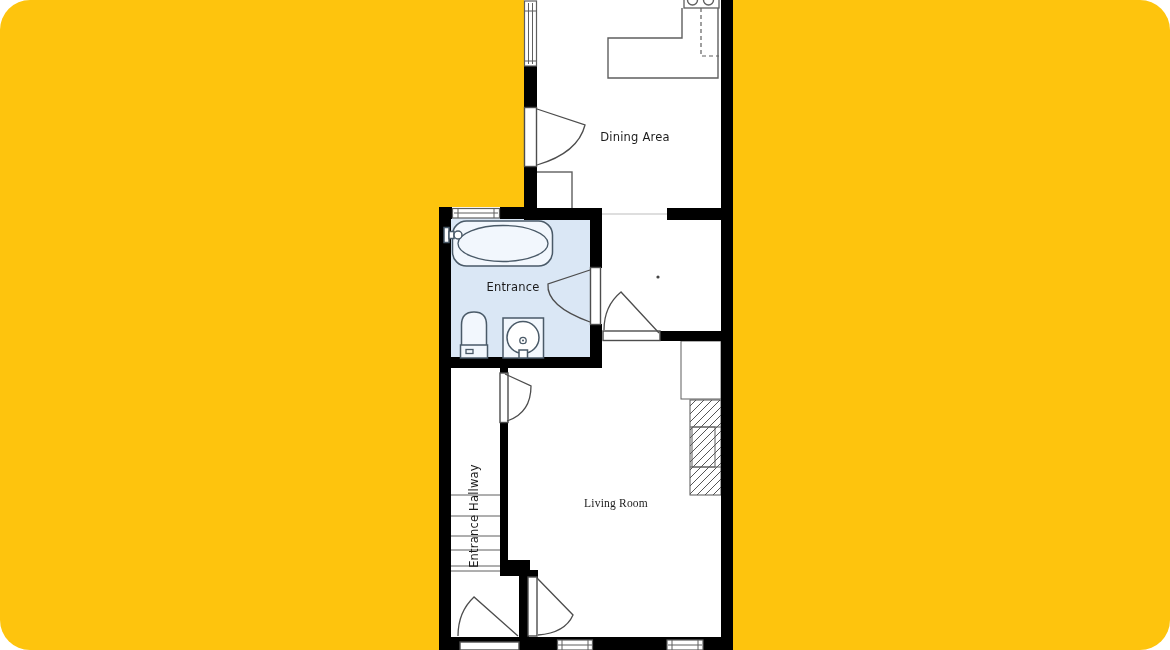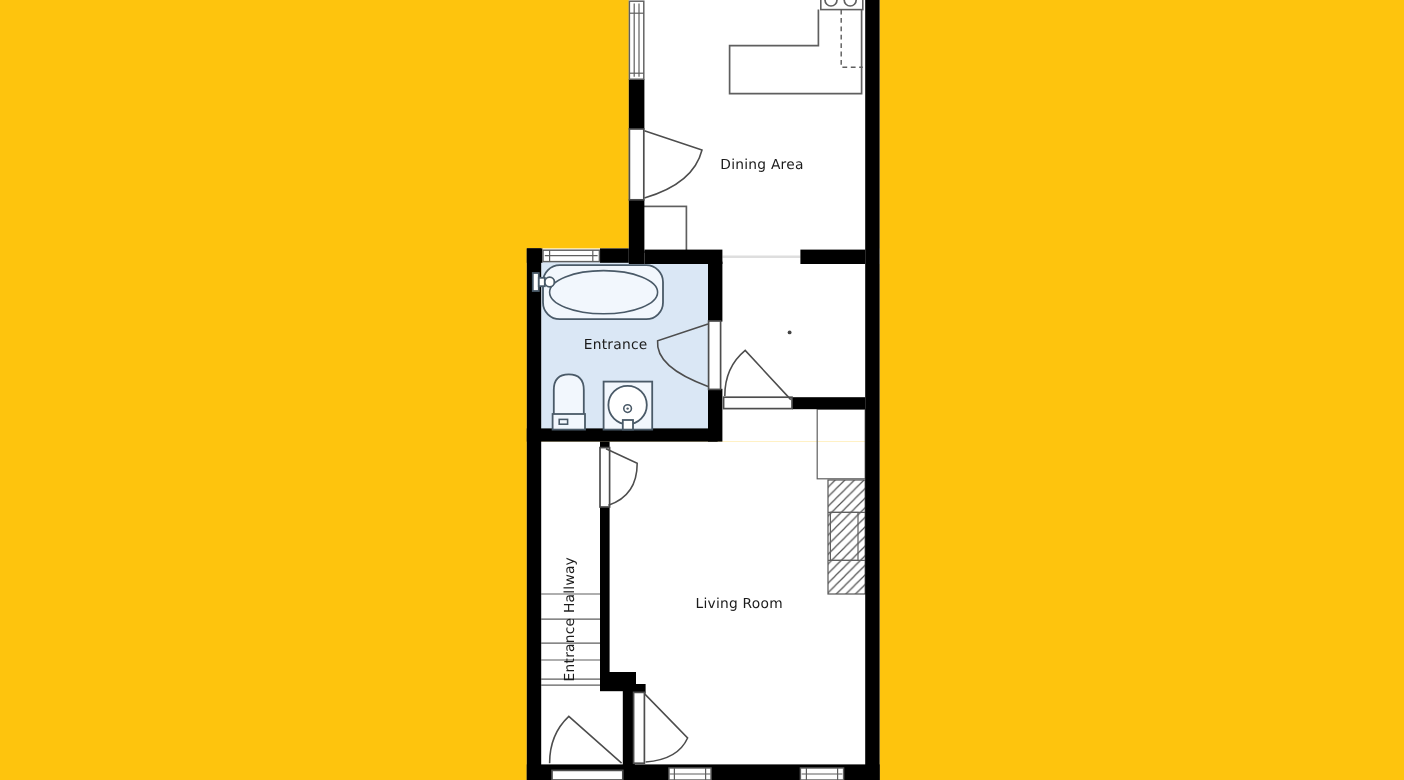--- a/index.html
+++ b/index.html
@@ -2,20 +2,21 @@
 <html style="--page-background: #FEC40D; --wall: #000000; --room-fill: #FFFFFF; --bathroom-fill: #DAE7F5; --fixture-stroke: #4A5A68; --detail-line: #5F5F5F;"><head>
 <meta charset="utf-8">
 <style>
   html,body{margin:0;padding:0;}
   .stage{
     position:relative;
     width:1170px;height:650px;
     overflow:hidden;
     background:var(--page-background,#FEC40D);
     font-family:"DejaVu Sans",sans-serif;
+    border-radius:30px;
   }
   .plan-svg{position:absolute;left:0;top:0;}
   .room{fill:var(--room-fill,#ffffff);}
   .wall{fill:var(--wall,#000000);}
   .bathfill{fill:var(--bathroom-fill,#DAE7F5);}
   .dline{stroke:var(--detail-line,#5f5f5f);stroke-width:1.4;fill:none;}
   .dline-thin{stroke:var(--detail-line,#5f5f5f);stroke-width:1;fill:none;}
   .dashline{stroke:var(--detail-line,#5f5f5f);stroke-width:1.2;fill:none;stroke-dasharray:4 3;}
   .win{fill:#ffffff;stroke:#5f5f5f;stroke-width:1.2;}
   .leaf{fill:#ffffff;stroke:#4d4d4d;stroke-width:1.4;}
@@ -167,16 +168,16 @@
       <circle class="fix-line" cx="523" cy="340.5" r="3.2"></circle>
       <circle cx="523" cy="340.5" r="1" fill="#4A5A68"></circle>
       <rect class="fix-white" x="519" y="350" width="8.5" height="8"></rect>
     </g>
 
     <circle cx="658" cy="277" r="1.6" fill="#444"></circle>
   </svg>
 
   <div class="label" style="left:635px;top:137px;">Dining Area</div>
   <div class="label" style="left:513px;top:287px;">Entrance</div>
-  <div class="label" style="left:616px;top:503px;">Living Room</div>
+  <div class="label" style="left:616px;top:503px;font-family:Liberation Serif, serif;">Living Room</div>
   <div class="label vertical" style="left:474px;top:516px;">Entrance Hallway</div>
 
 </div>
 
 </body></html>

